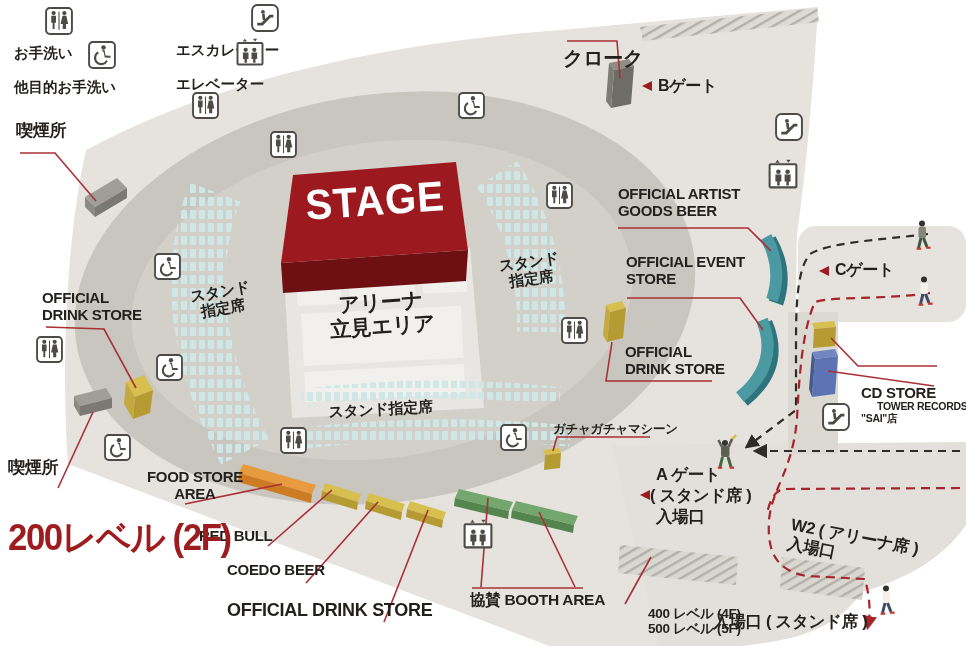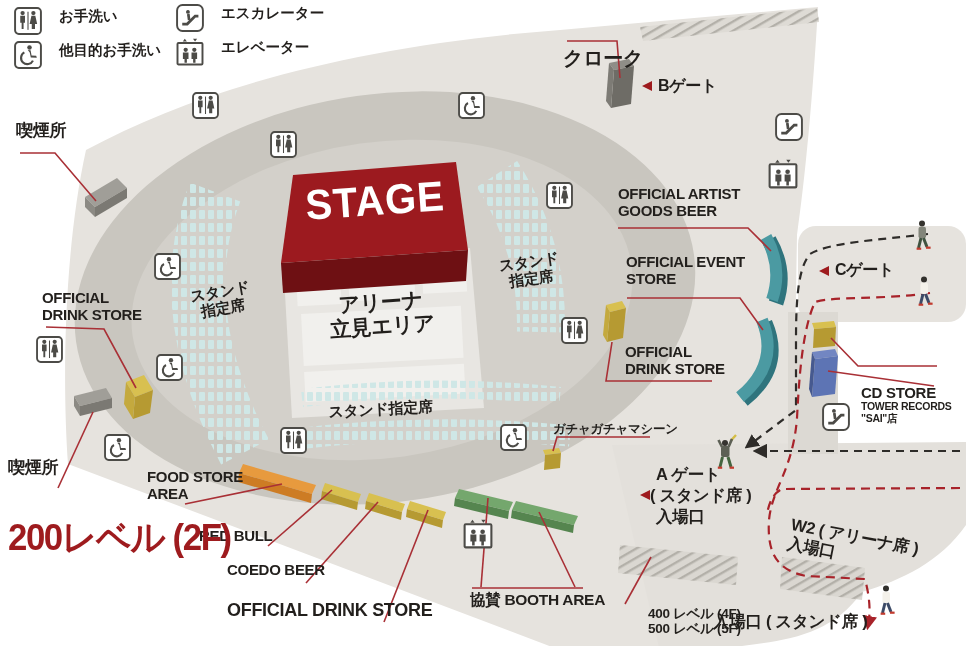--- a/index.html
+++ b/index.html
@@ -3,21 +3,21 @@
 <meta charset="utf-8">
 <style>
   html,body{margin:0;padding:0;background:#ffffff;}
   #stage-map{position:relative;width:966px;height:646px;background:#ffffff;overflow:hidden;
     font-family:"Liberation Sans","DejaVu Sans",sans-serif;}
   #bg-svg{position:absolute;left:0;top:0;z-index:0;}
   .lbl{position:absolute;z-index:3;font-weight:bold;color:#221f1c;line-height:1.14;
        letter-spacing:-0.3px;white-space:nowrap;transform-origin:left top;}
   .lbl .ln{display:block;}
   .ctr{text-align:center;}
-  .legend-item{position:absolute;z-index:3;display:flex;align-items:flex-start;gap:17px;}
+  .legend-item{position:absolute;z-index:3;display:flex;align-items:flex-end;gap:9px;flex-direction:column;}
   .legend-item .ic{width:28px;height:28px;flex:0 0 auto;}
   .legend-item .tx{font-weight:bold;font-size:14.5px;color:#221f1c;letter-spacing:0;}
   .stage-word{position:absolute;z-index:3;left:289px;top:180px;width:172px;text-align:center;
       font-size:42px;font-weight:bold;color:#ffffff;letter-spacing:1px;line-height:1;
       transform:rotate(-4deg) scaleX(0.95);transform-origin:center;}
   .big-level{position:absolute;z-index:3;left:8px;top:516px;font-size:37px;font-weight:bold;
       color:#9e1b1e;line-height:1.18;letter-spacing:-1.5px;transform:scaleX(0.94);transform-origin:left top;}
 </style>
 </head>
 <body>
@@ -369,21 +369,21 @@
   <span class="ln">OFFICIAL EVENT</span>
   <span class="ln">STORE</span>
 </div>
 <div class="lbl" style="left:625px;top:343px;font-size:15px;">
   <span class="ln">OFFICIAL</span>
   <span class="ln">DRINK STORE</span>
 </div>
 
 <div class="lbl" style="left:861px;top:384px;font-size:15px;">
   <span class="ln">CD STORE</span>
-  <span class="ln" style="font-size:10.5px;">TOWER RECORDS</span>
+  <span class="ln" style="font-size:10.5px;margin-left:16px;">TOWER RECORDS</span>
   <span class="ln" style="font-size:10.5px;">"SAI"店</span>
 </div>
 
 <div class="lbl" style="left:553px;top:422px;font-size:12.5px;">ガチャガチャマシーン</div>
 
 <div class="lbl" style="left:656px;top:464px;font-size:16.5px;line-height:1.28;">
   <span class="ln">A ゲート</span>
   <span class="ln" style="margin-left:-6px;">( スタンド席 )</span>
   <span class="ln">入場口</span>
 </div>
@@ -392,21 +392,21 @@
   <span class="ln">W2 ( アリーナ席 )</span>
   <span class="ln">入場口</span>
 </div>
 
 <div class="lbl" style="left:624px;top:606px;font-size:13.5px;margin-left:24px;">
   <span class="ln">400 レベル (4F)</span>
   <span class="ln">500 レベル (5F)</span>
 </div>
 <div class="lbl" style="left:713px;top:612px;font-size:16.5px;">入場口 ( スタンド席 )</div>
 
-<div class="lbl" style="left:147px;top:468px;font-size:15px;">
+<div class="lbl" style="left:147px;top:468px;font-size:15px;text-align:center;">
   <span class="ln">FOOD STORE</span>
   <span class="ln">AREA</span>
 </div>
 <div class="lbl" style="left:199px;top:527px;font-size:15px;">RED BULL</div>
 <div class="lbl" style="left:227px;top:561px;font-size:15px;">COEDO BEER</div>
 <div class="lbl" style="left:227px;top:600px;font-size:18px;text-align:right;">OFFICIAL DRINK STORE</div>
 <div class="lbl" style="left:470px;top:591px;font-size:15.5px;">協賛 BOOTH AREA</div>
 
 <div class="big-level">
   <span class="ln">200レベル</span>

